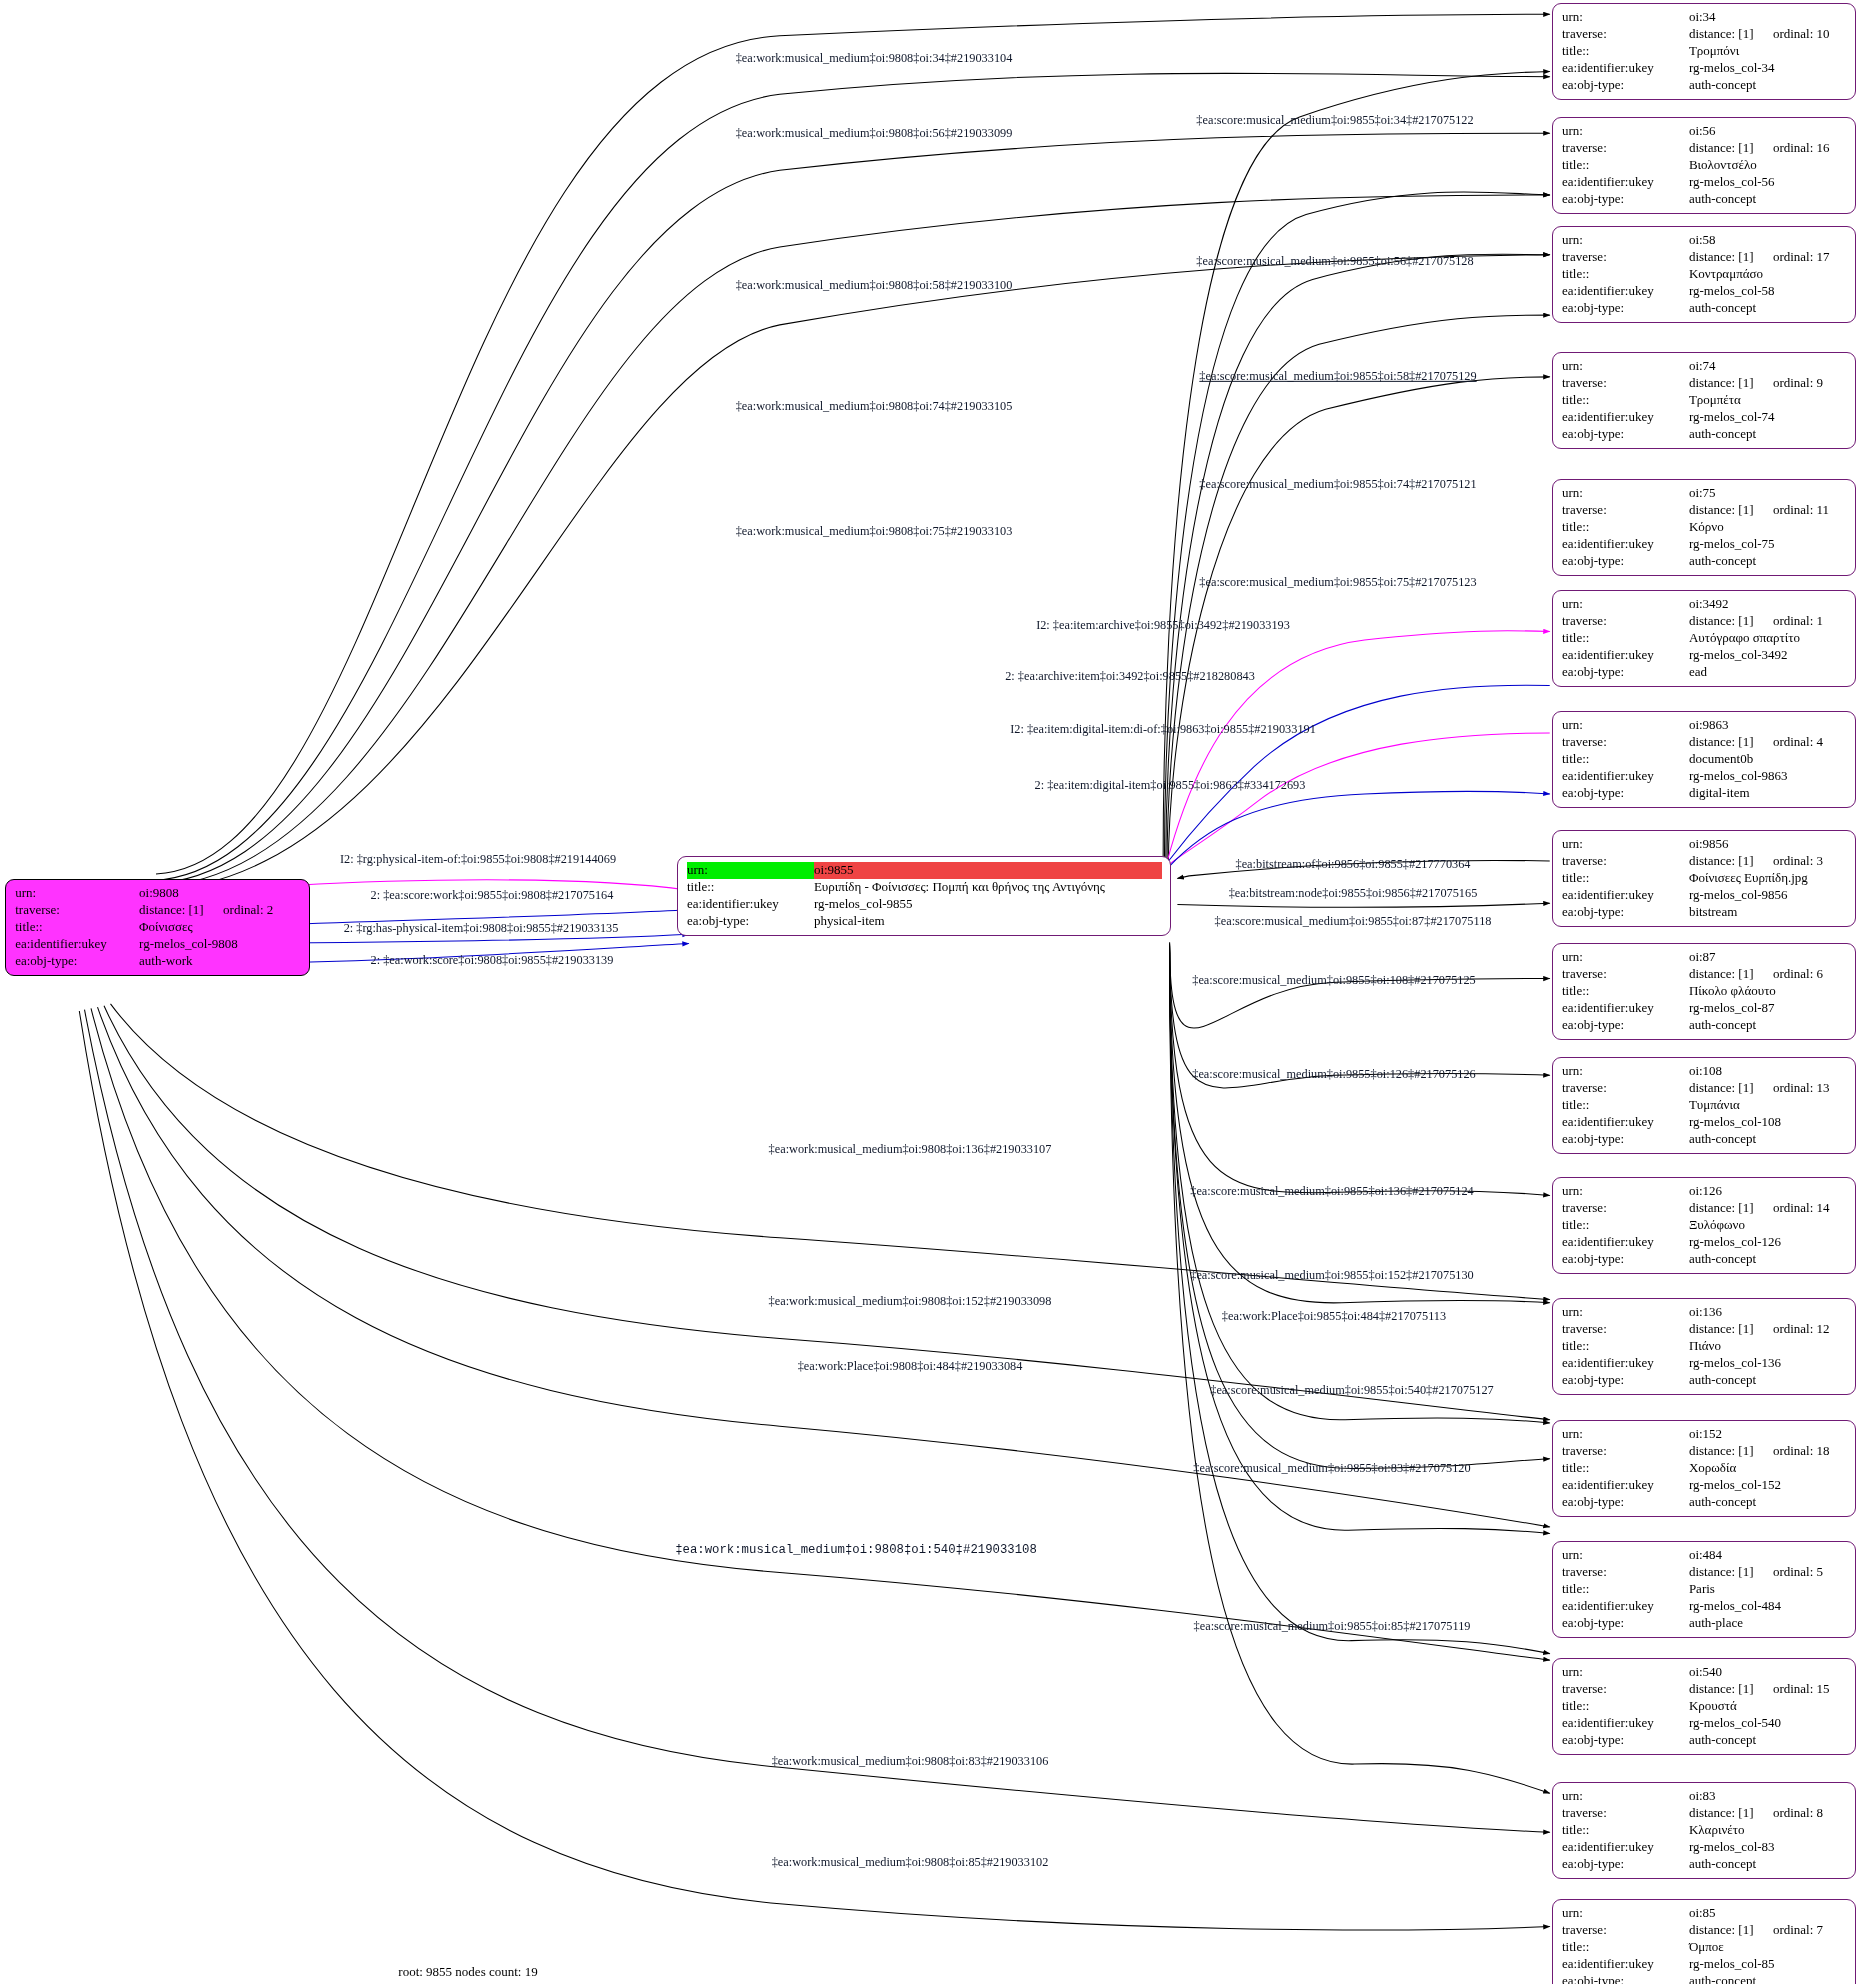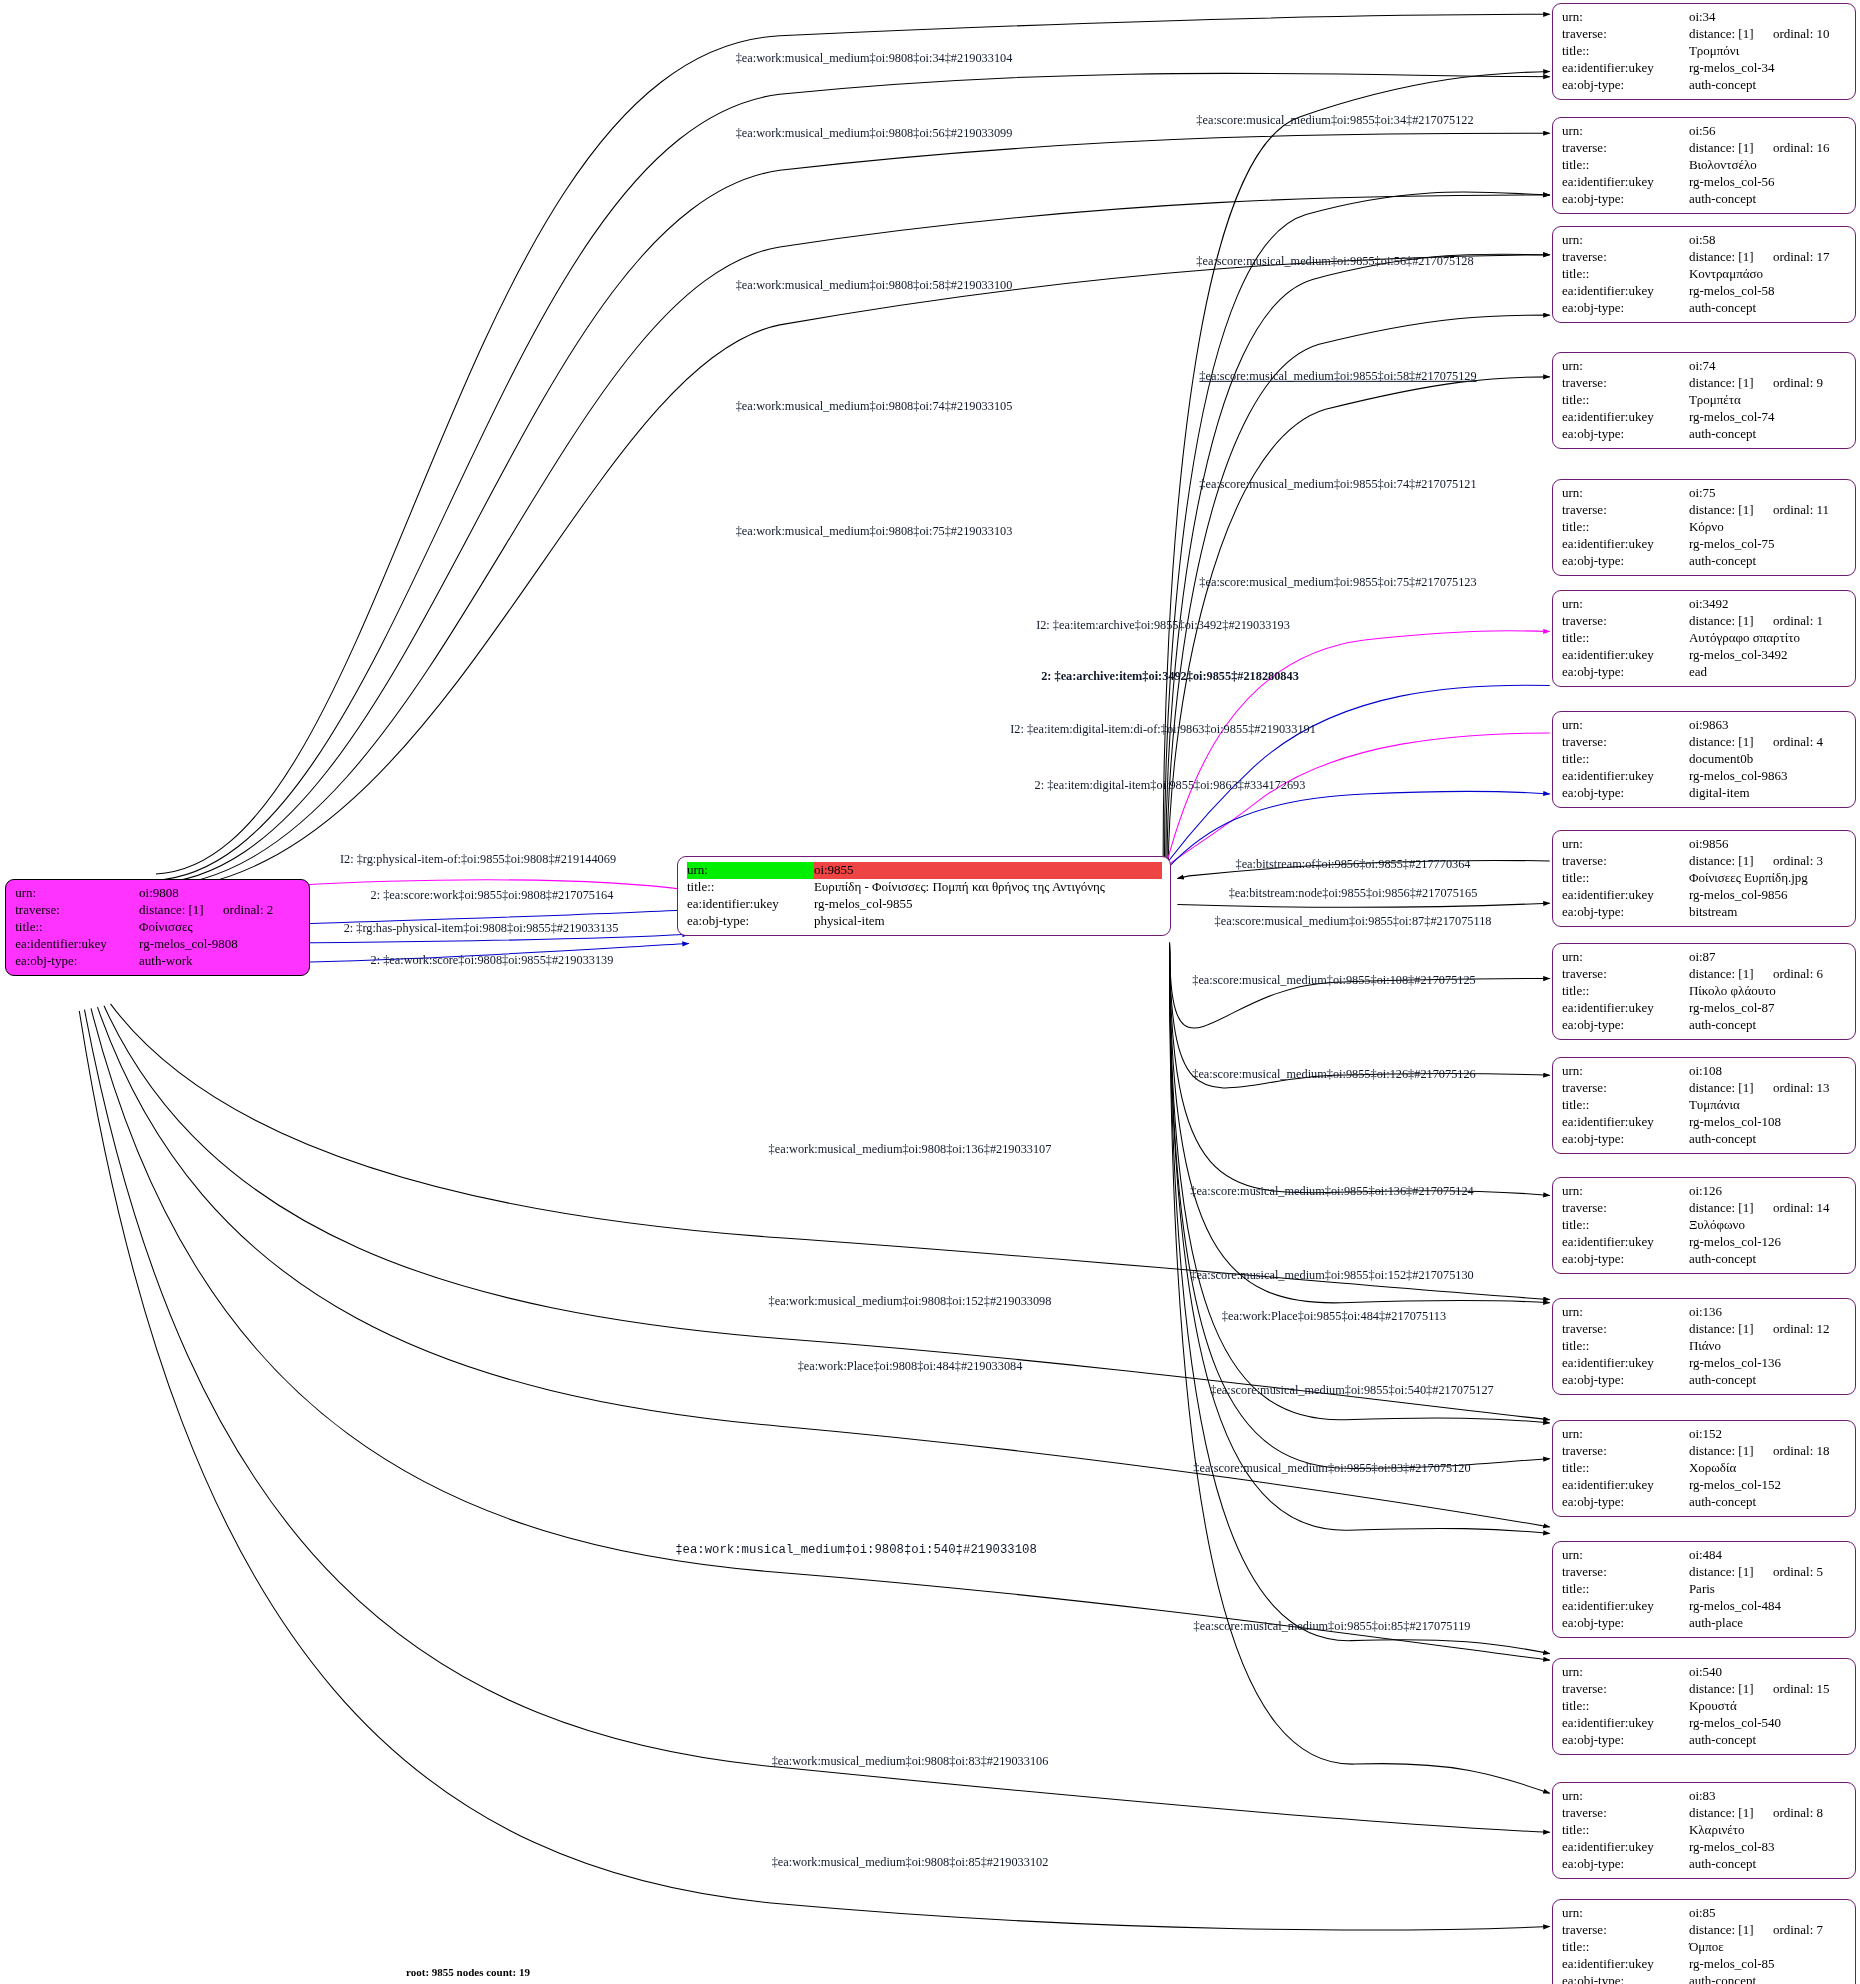--- a/index.html
+++ b/index.html
@@ -11,22 +11,22 @@
   .node table{border-collapse:collapse;width:100%;}
   .node td{font-size:13px;line-height:1.30;white-space:nowrap;padding:0;vertical-align:top;font-family:"Liberation Serif","DejaVu Serif",serif;}
   .node td.k{width:123px;padding-right:3.9px;}
   .node.root td.k{width:120px;}
   .node td.v{}
   .node .dist{display:inline-block;min-width:84px;}
   .node.target td.khl{background:#00ee00;}
   .node.target td.vhl{background:#ef4444;}
   .elabel{position:absolute;font-size:12.3px;line-height:1;white-space:nowrap;color:#0f172a;
           font-family:"Liberation Serif","DejaVu Serif",serif;transform:translate(-50%,-50%);}
-  .caption{position:absolute;font-size:11px;white-space:nowrap;transform:translate(-50%,-50%);
-           font-family:"Liberation Serif","DejaVu Serif",serif;font-weight:bold;}
+  .caption{position:absolute;font-size:13px;white-space:nowrap;transform:translate(-50%,-50%);
+           font-family:"Liberation Serif","DejaVu Serif",serif;}
 </style>
 </head>
 <body>
 
 <div id="canvas">
 
   <svg id="edgelayer" viewBox="0 0 2864 3055" xmlns="http://www.w3.org/2000/svg">
     <defs>
       <marker id="ah" markerWidth="12" markerHeight="12" refX="10" refY="4" orient="auto" markerUnits="userSpaceOnUse">
         <path d="M0,0 L11,4 L0,8 z" fill="#000"></path>
@@ -584,21 +584,21 @@
       <div class="elabel" style="left: 1335px; top: 120px;">‡ea:score:musical_medium‡oi:9855‡oi:34‡#217075122</div>
       <div class="elabel" style="left: 874px; top: 133px;">‡ea:work:musical_medium‡oi:9808‡oi:56‡#219033099</div>
       <div class="elabel" style="left: 1335px; top: 261px;">‡ea:score:musical_medium‡oi:9855‡oi:56‡#217075128</div>
       <div class="elabel" style="left: 874px; top: 285px;">‡ea:work:musical_medium‡oi:9808‡oi:58‡#219033100</div>
       <div class="elabel" style="left: 1338px; top: 376px; text-decoration: underline;">‡ea:score:musical_medium‡oi:9855‡oi:58‡#217075129</div>
       <div class="elabel" style="left: 874px; top: 406px;">‡ea:work:musical_medium‡oi:9808‡oi:74‡#219033105</div>
       <div class="elabel" style="left: 1338px; top: 484px;">‡ea:score:musical_medium‡oi:9855‡oi:74‡#217075121</div>
       <div class="elabel" style="left: 874px; top: 531px;">‡ea:work:musical_medium‡oi:9808‡oi:75‡#219033103</div>
       <div class="elabel" style="left: 1338px; top: 582px;">‡ea:score:musical_medium‡oi:9855‡oi:75‡#217075123</div>
       <div class="elabel" style="left: 1163px; top: 625px;">I2: ‡ea:item:archive‡oi:9855‡oi:3492‡#219033193</div>
-      <div class="elabel" style="left: 1170px; top: 676px; font-weight: bold;">2: ‡ea:archive:item‡oi:3492‡oi:9855‡#218280843</div>
+      <div class="elabel" style="left: 1130px; top: 676px;">2: ‡ea:archive:item‡oi:3492‡oi:9855‡#218280843</div>
       <div class="elabel" style="left: 1163px; top: 729px;">I2: ‡ea:item:digital-item:di-of:‡oi:9863‡oi:9855‡#219033191</div>
       <div class="elabel" style="left: 1170px; top: 785px;">2: ‡ea:item:digital-item‡oi:9855‡oi:9863‡#334172693</div>
       <div class="elabel" style="left: 478px; top: 859px;">I2: ‡rg:physical-item-of:‡oi:9855‡oi:9808‡#219144069</div>
       <div class="elabel" style="left: 492px; top: 895px;">2: ‡ea:score:work‡oi:9855‡oi:9808‡#217075164</div>
       <div class="elabel" style="left: 481px; top: 928px;">2: ‡rg:has-physical-item‡oi:9808‡oi:9855‡#219033135</div>
       <div class="elabel" style="left: 492px; top: 960px;">2: ‡ea:work:score‡oi:9808‡oi:9855‡#219033139</div>
       <div class="elabel" style="left: 1353px; top: 864px;">‡ea:bitstream:of‡oi:9856‡oi:9855‡#217770364</div>
       <div class="elabel" style="left: 1353px; top: 893px;">‡ea:bitstream:node‡oi:9855‡oi:9856‡#217075165</div>
       <div class="elabel" style="left: 1353px; top: 921px;">‡ea:score:musical_medium‡oi:9855‡oi:87‡#217075118</div>
       <div class="elabel" style="left: 1334px; top: 980px;">‡ea:score:musical_medium‡oi:9855‡oi:108‡#217075125</div>

